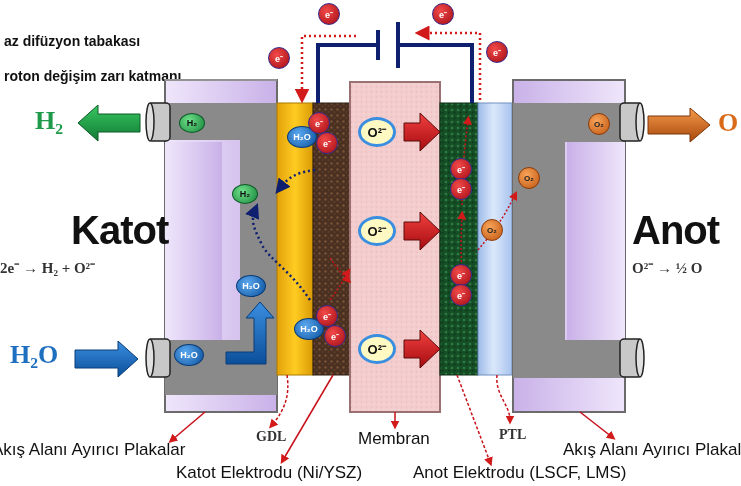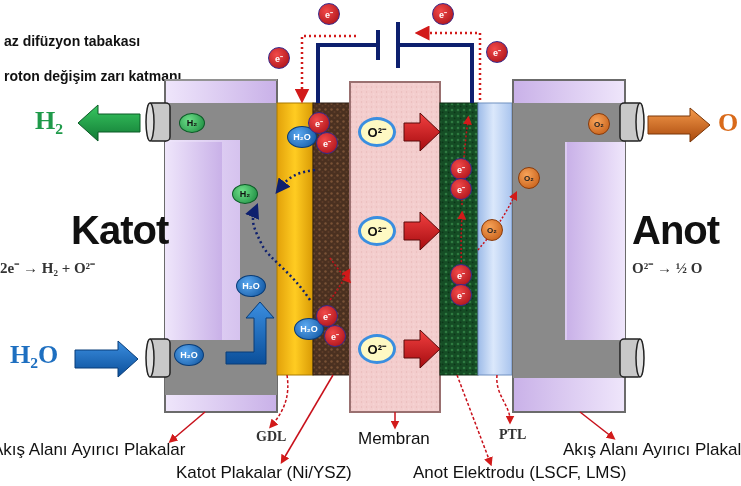--- a/index.html
+++ b/index.html
@@ -239,17 +239,17 @@
 <div class="abs gas-label" style="left:718px;top:108px;color:#d96a1a;">O</div>
 
 <div class="abs big-label" style="left:60px;top:208px;margin-left:11px;">Katot</div>
 <div class="abs eq" style="left:0px;top:257px;">2e⁻ → H₂ + O²⁻</div>
 
 <div class="abs big-label" style="left:632px;top:208px;">Anot</div>
 <div class="abs eq" style="left:632px;top:257px;">O²⁻ → ½ O</div>
 
 <div class="abs part-label" style="left:-8px;top:440px;">Akış Alanı Ayırıcı Plakalar</div>
 <div class="abs serif-label" style="left:256px;top:429px;">GDL</div>
-<div class="abs part-label" style="left:176px;top:463px;">Katot Plakalar (Ni/YSZ)</div>
+<div class="abs part-label" style="left:176px;top:463px;">Katot Elektrodu (Ni/YSZ)</div>
 <div class="abs part-label" style="left:358px;top:429px;">Membran</div>
 <div class="abs part-label" style="left:413px;top:463px;text-align:right;">Anot Elektrodu (LSCF, LMS)</div>
 <div class="abs serif-label" style="left:499px;top:427px;text-align:center;">PTL</div>
 <div class="abs part-label" style="left:563px;top:440px;">Akış Alanı Ayırıcı Plakalar</div>
 
 </body></html>

